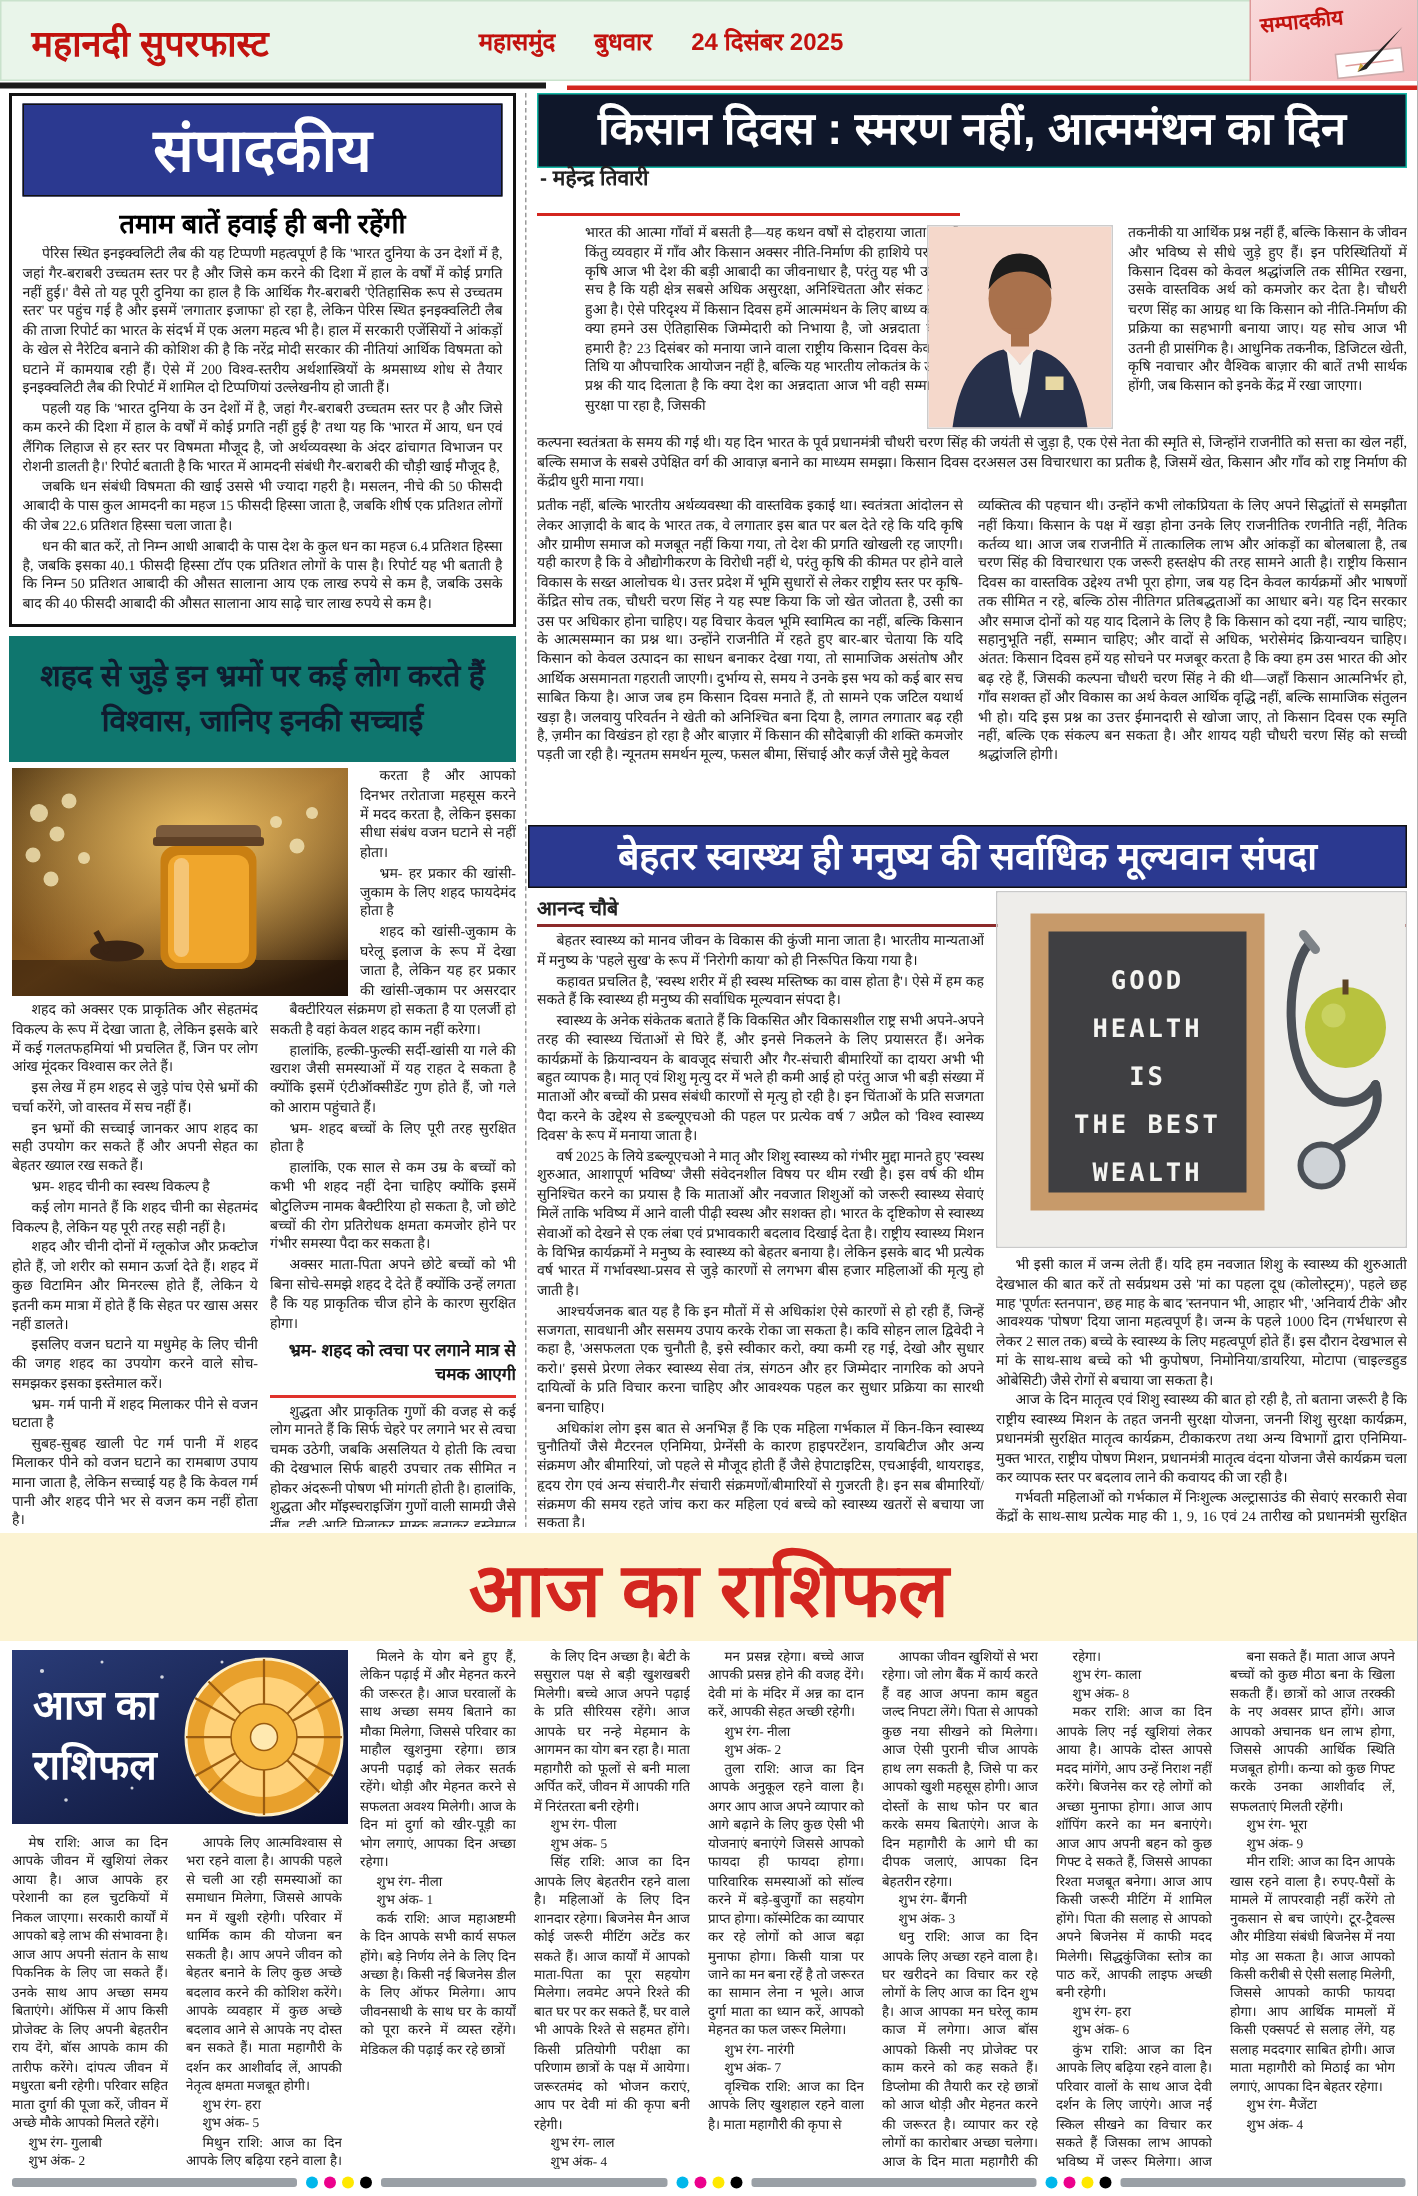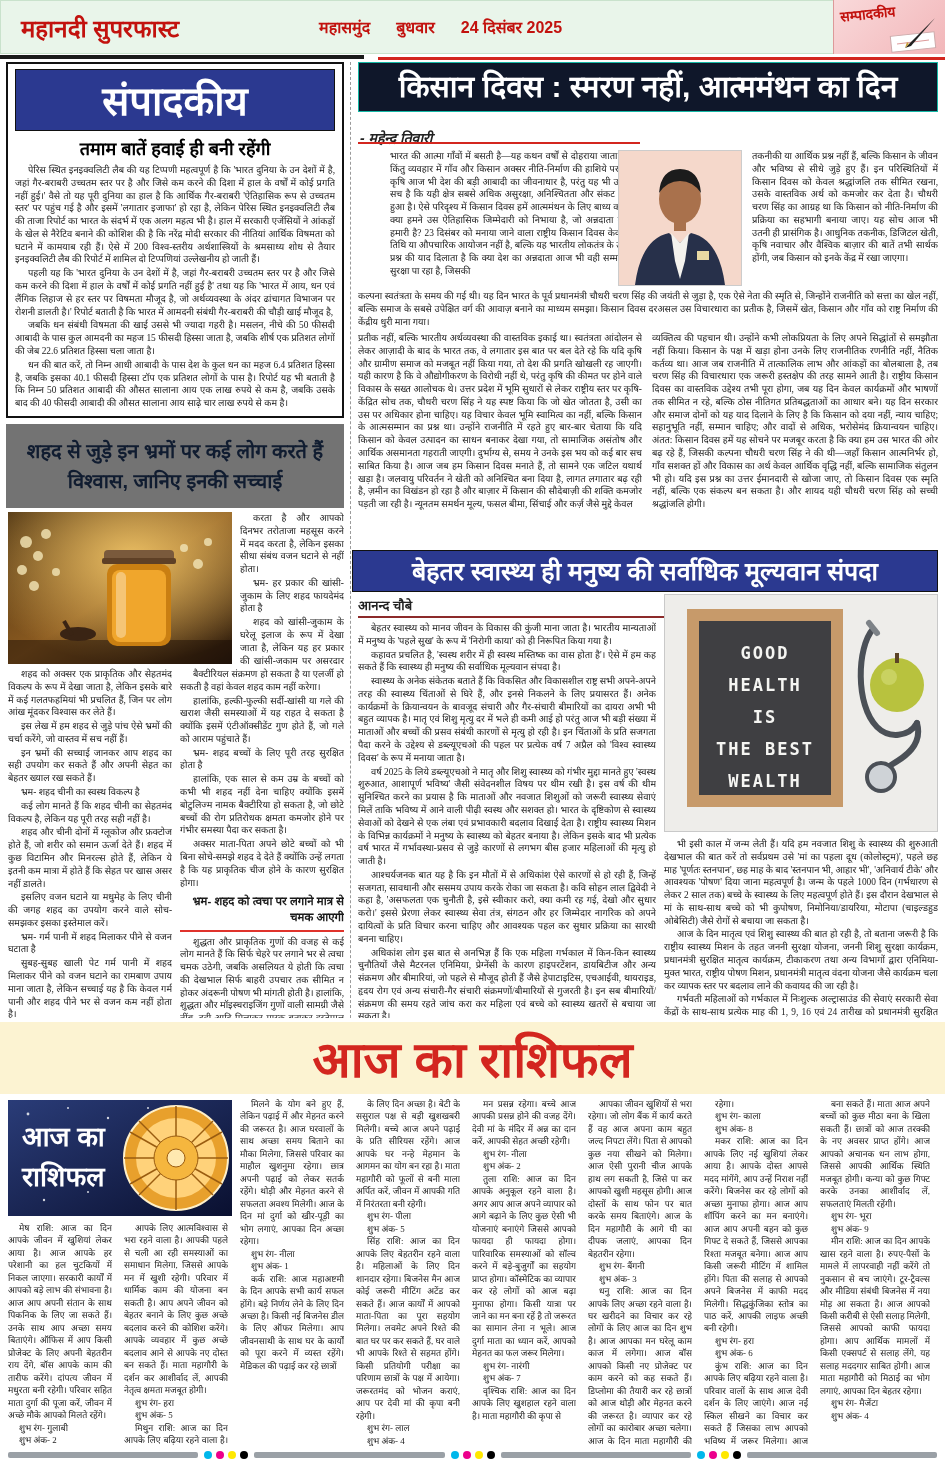--- a/index.html
+++ b/index.html
@@ -33,34 +33,34 @@
   .bodytext { text-align:justify; font-size:9.4px; line-height:1.36; overflow:hidden; }
   .bodytext p { margin:0 0 1px; text-indent:13px; }
 
   
   .edit-box { position:absolute; left:6px; top:62px; width:338px; height:356px; border:2px solid #111; padding:5px 7px; background:#fff; }
   .edit-banner { background:#2b3990; color:#fff; text-align:center; font-family:"Liberation Sans",sans-serif; font-weight:bold; font-size:40px; line-height:62px; height:62px; border:1px solid #111; }
   .edit-headline { text-align:center; font-family:"Liberation Sans",sans-serif; font-weight:bold; font-size:18px; margin:5px 0 4px; color:#000; }
   .edit-body { height:246px; }
 
   
-  .honey-band { position:absolute; left:6px; top:424px; width:338px; height:84px; background:#737373; display:flex; flex-direction:column; justify-content:center; }
+  .honey-band { position:absolute; left:6px; top:424px; width:338px; height:84px; background:#0f766e; display:flex; flex-direction:column; justify-content:center; }
   .honey-band div { text-align:center; font-family:"Liberation Sans",sans-serif; font-weight:bold; font-size:20px; color:#101c30; line-height:1.5; }
   .honey-img { position:absolute; left:8px; top:512px; width:224px; height:152px; }
   .honey-side { position:absolute; left:240px; top:512px; width:104px; height:152px; }
   .honey-left { position:absolute; left:8px; top:668px; width:164px; height:350px; }
   .honey-right { position:absolute; left:180px; top:668px; width:164px; height:350px; }
   .sub-red { font-family:"Liberation Sans",sans-serif; font-weight:bold; font-size:11.5px; text-align:center; text-indent:0; border-bottom:2px solid #e0332c; padding:2px 0 4px; margin:3px 0 4px; }
   .sub-red p, .honey-right .sub-red { text-indent:0;text-align:right; }
 
   .main-divider { position:absolute; left:350px; top:62px; height:956px; border-left:1px dashed #9a9a9a; }
 
   
   .kisan-banner { position:absolute; left:358px; top:62px; width:580px; height:50px; background:#0f172a; border:1px solid #14b8a6; color:#fff; text-align:center; font-family:"Liberation Sans",sans-serif; font-weight:bold; font-size:30px; line-height:48px; }
-  .kisan-byline { position:absolute; left:360px; top:128px; font-family:"Liberation Sans",sans-serif; font-weight:bold; font-size:14px; color:#222;font-style:italic; }
+  .kisan-byline { position:absolute; left:360px; top:108px; font-family:"Liberation Sans",sans-serif; font-weight:bold; font-size:14px; color:#222; }
   .kisan-underline { position:absolute; left:358px; top:142px; width:282px; height:2px; background:#d3261f; }
   .kisan-left { position:absolute; left:358px; top:150px; width:252px; height:138px;margin-left:32px; }
   .kisan-photo { position:absolute; left:618px; top:150px; width:124px; height:136px; border:1px solid #ccc; }
   .kisan-right { position:absolute; left:752px; top:150px; width:186px; height:138px; }
   .kisan-mid { position:absolute; left:358px; top:290px; width:580px; height:40px; }
   .kisan-bl { position:absolute; left:358px; top:332px; width:284px; height:214px; }
   .kisan-br { position:absolute; left:652px; top:332px; width:286px; height:214px; }
 
   
   .health-banner { position:absolute; left:352px; top:550px; width:586px; height:42px; background:#2b3990; border:1px solid #111; color:#fff; text-align:center; font-family:"Liberation Sans",sans-serif; font-weight:bold; font-size:25px; line-height:40px; }

